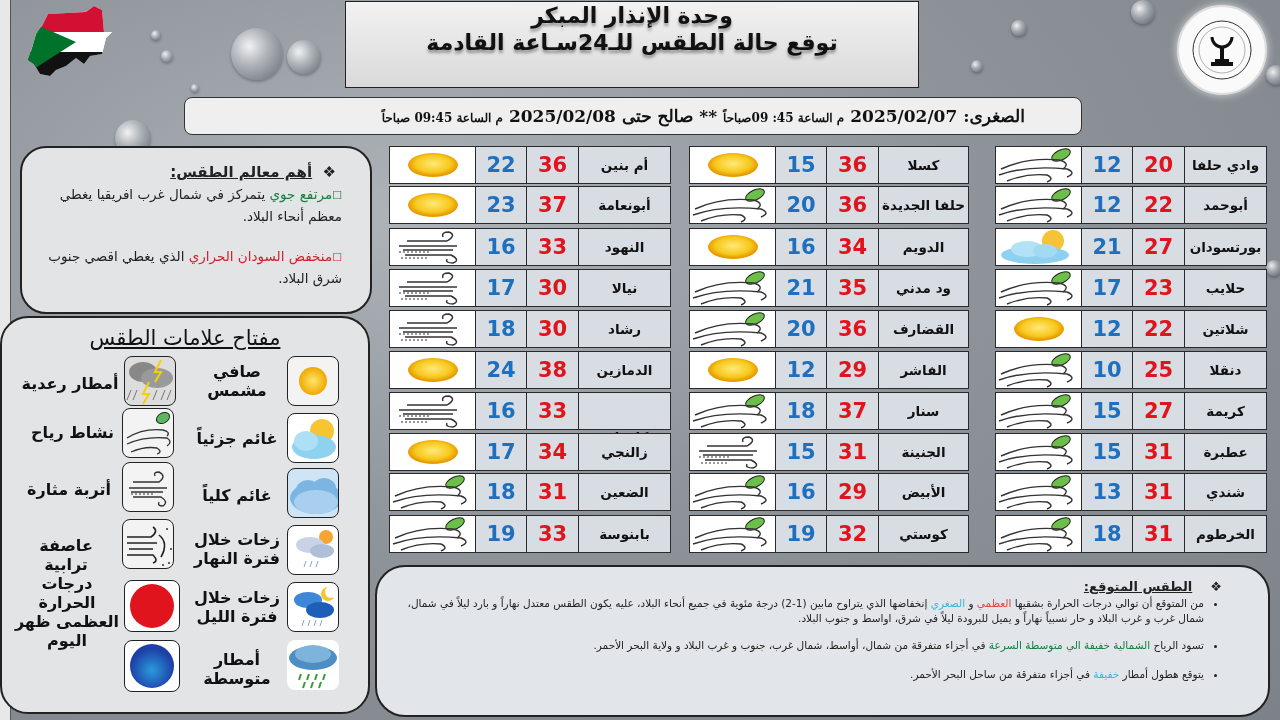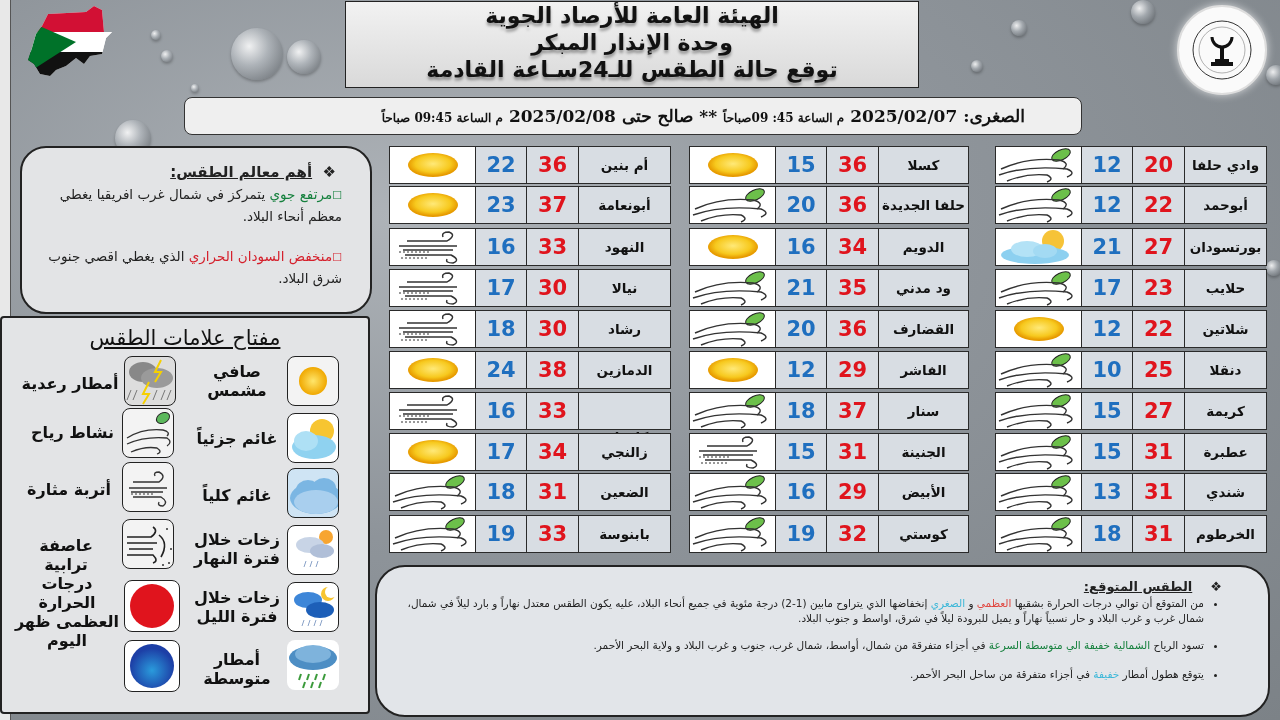--- a/index.html
+++ b/index.html
@@ -12,21 +12,21 @@
 .titlebox{position:absolute;left:345px;top:1px;width:574px;height:87px;background:linear-gradient(#f2f2f2,#d9d9d9);border:1px solid #222;text-align:center;font-weight:bold;color:#111;direction:rtl}
 .titlebox div{font-size:22px;line-height:27px;text-shadow:0 3px 3px rgba(0,0,0,.35)}
 .issue{position:absolute;left:184px;top:97px;width:898px;height:38px;background:#efefef;border:1px solid #333;border-radius:8px;direction:rtl;font-family:"DejaVu Serif",serif;font-weight:bold;font-size:17px;line-height:36px;padding-right:56px;color:#111;white-space:nowrap}
 .issue .s{font-size:12px}
 .panel{position:absolute;background:#e3e4e6;border:2px solid #222;border-radius:26px}
 .feat{left:20px;top:146px;width:352px;height:168px;direction:rtl;padding:14px 28px 0 14px;font-size:13.5px;color:#222;line-height:20px}
 .feat h3{font-size:15px;margin-right:6px;margin-bottom:2px}
 .feat h3 .u{text-decoration:underline}
 .feat p{margin-bottom:20px}
 .blue{color:#15803d}.red{color:#d51f2b}.cyan{color:#3bb7d8}.pink{color:#e0463f}
-.key{left:0;top:316px;width:370px;height:398px;border-radius:4px;direction:rtl}
+.key{left:0;top:316px;width:370px;height:398px;border-radius:28px;direction:rtl}
 .key h2{position:absolute;top:8px;left:0;width:100%;text-align:center;font-size:21px;font-weight:normal;text-decoration:underline;color:#111}
 .kicon{position:absolute;width:52px;height:50px;border:1.5px solid #222;border-radius:8px;background:#f3f3f3;display:flex;align-items:center;justify-content:center;overflow:hidden}
 .klabel{position:absolute;font-size:16px;line-height:19px;color:#111;text-align:center;font-weight:bold}
 .row{position:absolute;height:38px;display:flex;border:1px solid #2a2a2a;background:#d8dde3}
 .row .icon{width:86px;height:36px;background:#fff;border-right:1px solid #2a2a2a;display:flex;align-items:center;justify-content:center;overflow:hidden}
 .row .min{width:51px;border-right:1px solid #2a2a2a;text-align:center;font-weight:bold;font-size:21px;line-height:36px;color:#1f6fbf}
 .row .max{width:52px;border-right:1px solid #2a2a2a;text-align:center;font-weight:bold;font-size:21px;line-height:36px;color:#e0141d}
 .row .city{width:88px;text-align:center;font-weight:bold;font-size:13.5px;line-height:15px;display:flex;align-items:center;justify-content:center;direction:rtl;color:#111}
 .forecast{left:375px;top:565px;width:895px;height:152px;border-radius:30px;direction:rtl;padding:12px 46px 0 20px;font-size:10.5px;color:#222;background:#e2e5e9}
 .forecast h3{font-size:13px;margin-bottom:2px}
@@ -71,21 +71,20 @@
     <circle cx="31" cy="31" r="29" fill="none" stroke="#333" stroke-width="1"></circle>
     <circle cx="31" cy="31" r="23" fill="none" stroke="#666" stroke-width=".5"></circle>
     <path d="M21 18 A10 10 0 0 0 41 18" fill="none" stroke="#111" stroke-width="3"></path>
     <rect x="29" y="28" width="4" height="12" fill="#111"></rect>
     <rect x="24" y="40" width="14" height="3" fill="#111"></rect>
     <rect x="20" y="43" width="22" height="4" fill="#111"></rect>
   </svg>
 </div>
 
 <div class="titlebox">
-  <div>الهيئة العامة للأرصاد الجوية</div>
   <div>وحدة الإنذار المبكر</div>
   <div>توقع حالة الطقس للـ24سـاعة القادمة</div>
 </div>
 
 <div class="issue">
   <span>الصغرى:</span>
   <span>2025/02/07</span>
   <span class="s">م الساعة 45: 09صباحاً</span>
   <span>** صالح حتى</span>
   <span>2025/02/08</span>

